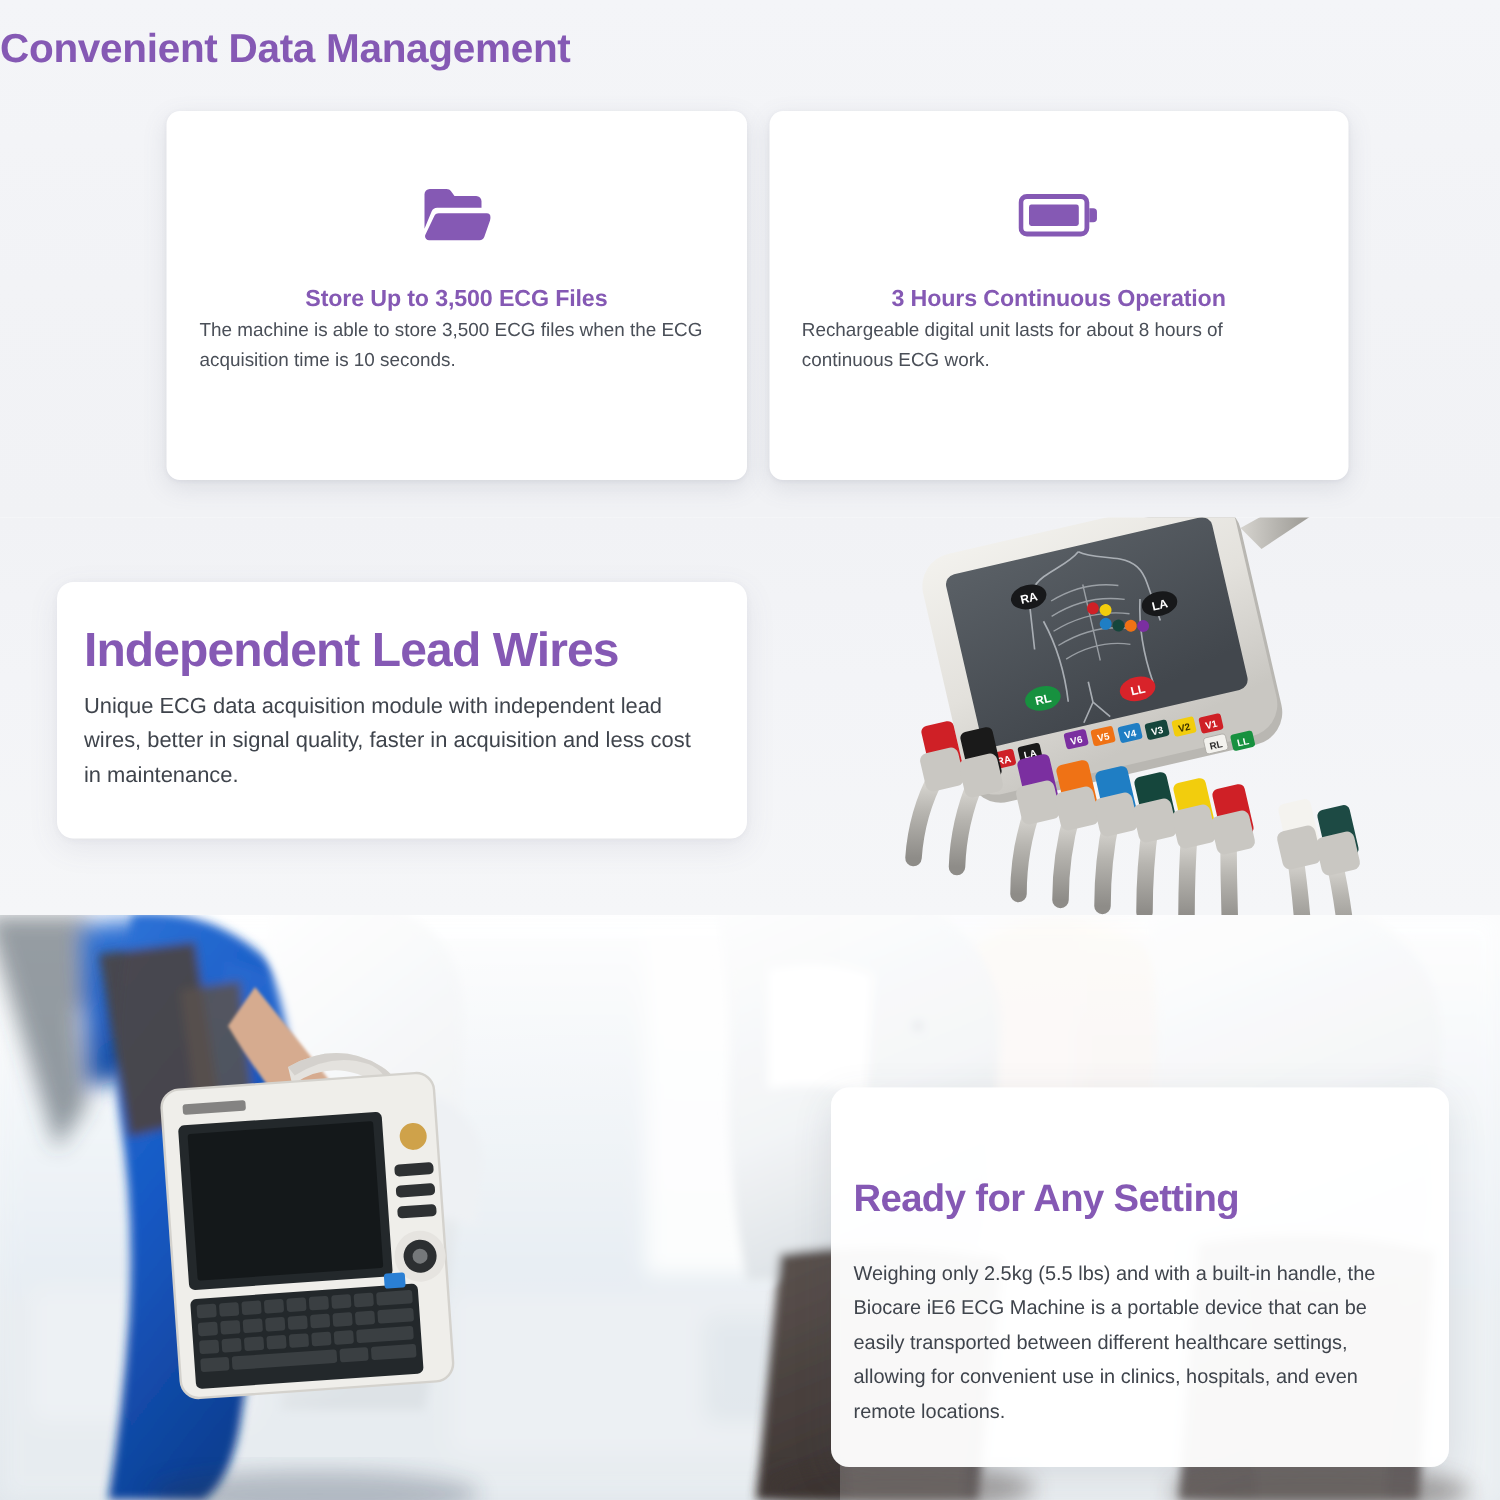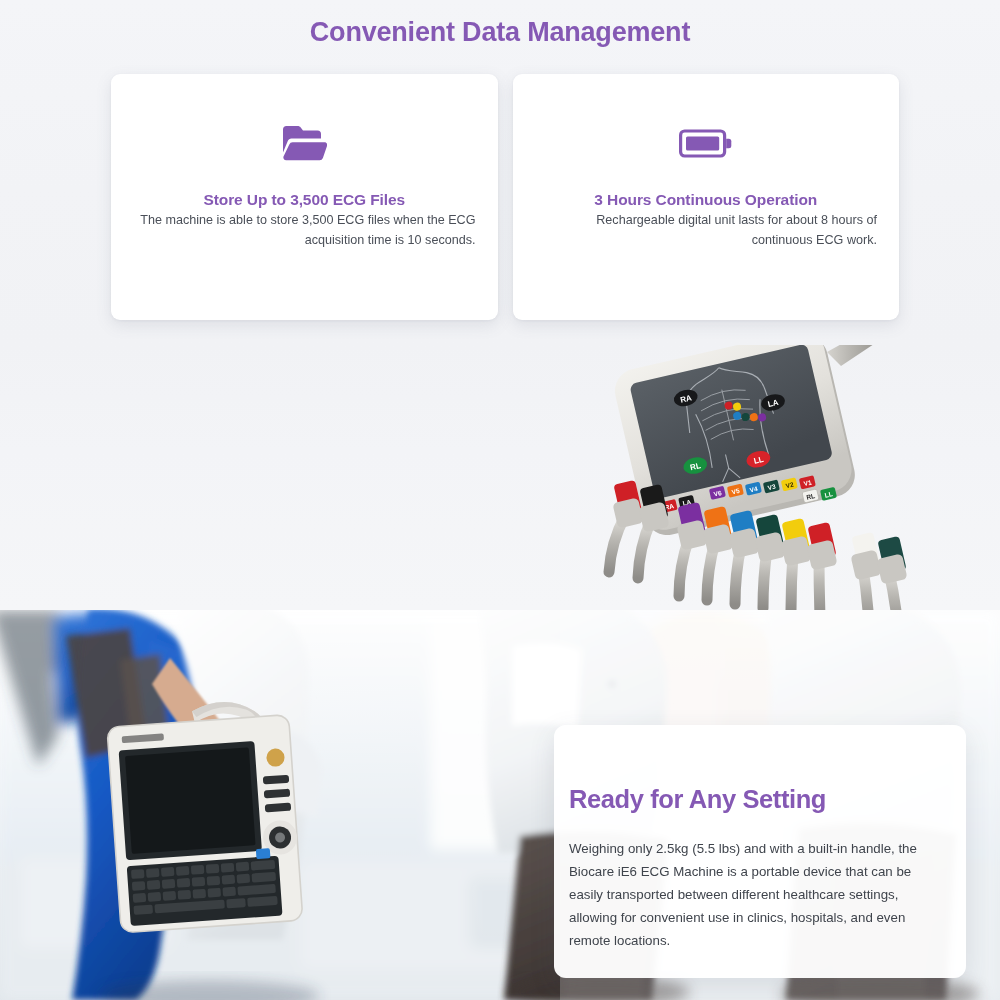--- a/index.html
+++ b/index.html
@@ -10,31 +10,30 @@
   }
   .page { position:relative; width:1000px; height:1000px; }
 
   
   .sec-top {
     position:absolute; left:0; top:0; width:1000px; height:345px;
     background:linear-gradient(180deg,#f4f5f8 0%,#f2f3f6 55%,#f1f2f5 100%);
   }
   .sec-title {
     position:absolute; left:0; top:17px; width:1000px;
-    text-align:center;
     font-size:27px; font-weight:bold; letter-spacing:-0.2px;
     color:#8559b4;
   }
 
   .cards { position:absolute; left:111px; top:74px; width:788px; height:246px;
            display:flex; gap:15px; }
   .card {
     flex:1 1 0; background:#ffffff; border-radius:9px;
     box-shadow:0 5px 16px rgba(100,105,130,0.14), 0 1px 3px rgba(100,105,130,0.08);
-    padding:44px 22px 20px; text-align:right;
+    padding:44px 22px 20px; text-align:left;
     display:flex; flex-direction:column; align-items:center;
   }
   .card-icon { height:50px; display:flex; align-items:center; justify-content:center; }
   .card-icon svg { display:block; }
   .card-title {
     margin-top:22px; font-size:15.5px; font-weight:bold; line-height:1.28;
     color:#8559b4; letter-spacing:-0.1px;
   }
   .card-body {
     font-size:12.6px; line-height:1.62; color:#4a4f58;
@@ -119,20 +118,24 @@
         </div>
         <div class="card-title">3 Hours Continuous Operation</div>
         <div class="card-body">Rechargeable digital unit lasts for about 8 hours of continuous ECG work.</div>
       </div>
 
     </div>
   </div>
 
   <div class="sec-mid">
 
+    <div class="lead-card">
+      <div class="lead-title">Independent Lead Wires</div>
+      <div class="lead-body">Unique ECG data acquisition module with independent lead wires, better in signal quality, faster in acquisition and less cost in maintenance.</div>
+    </div>
 
     <div class="module-wrap">
       <svg width="420" height="300" viewBox="0 0 420 300" aria-hidden="true">
         <defs>
           <linearGradient id="shellG" x1="0" y1="0" x2="0.3" y2="1">
             <stop offset="0" stop-color="#f3f2ee"></stop>
             <stop offset="0.55" stop-color="#e3e1dc"></stop>
             <stop offset="1" stop-color="#c9c7c2"></stop>
           </linearGradient>
           <linearGradient id="screenG" x1="0" y1="0" x2="0.4" y2="1">

